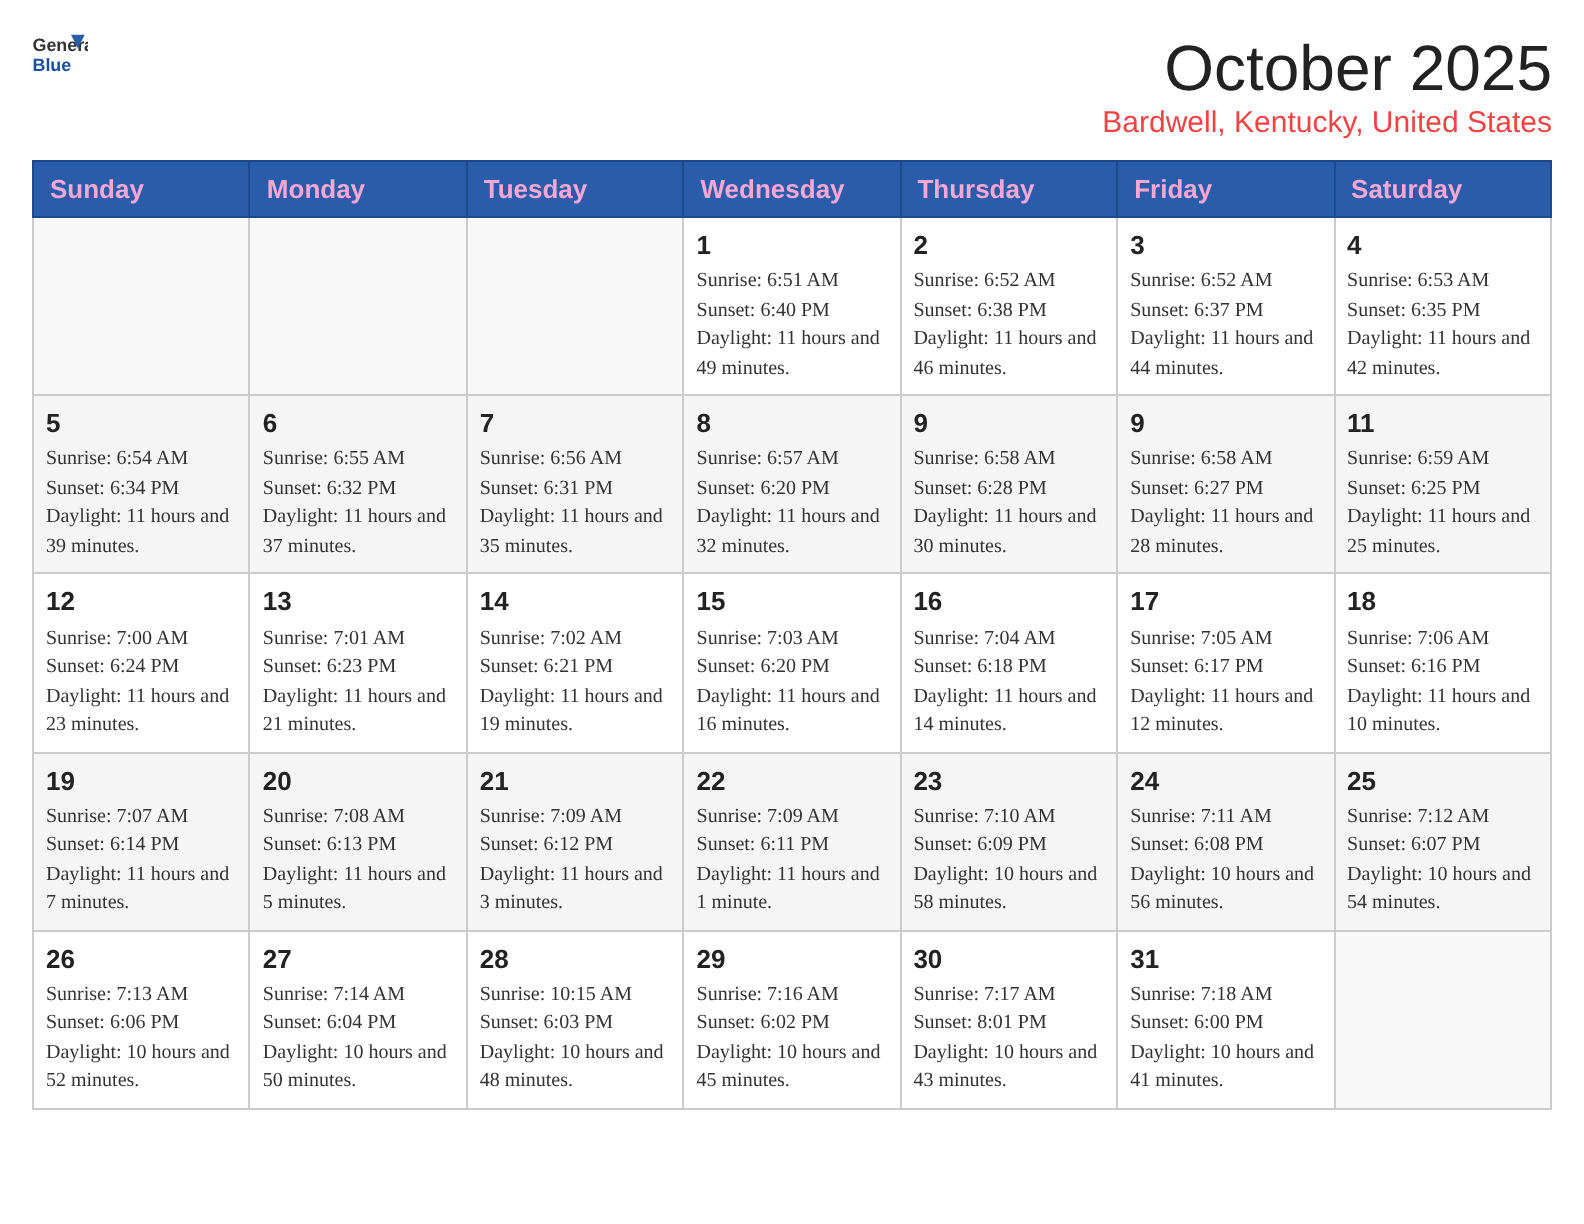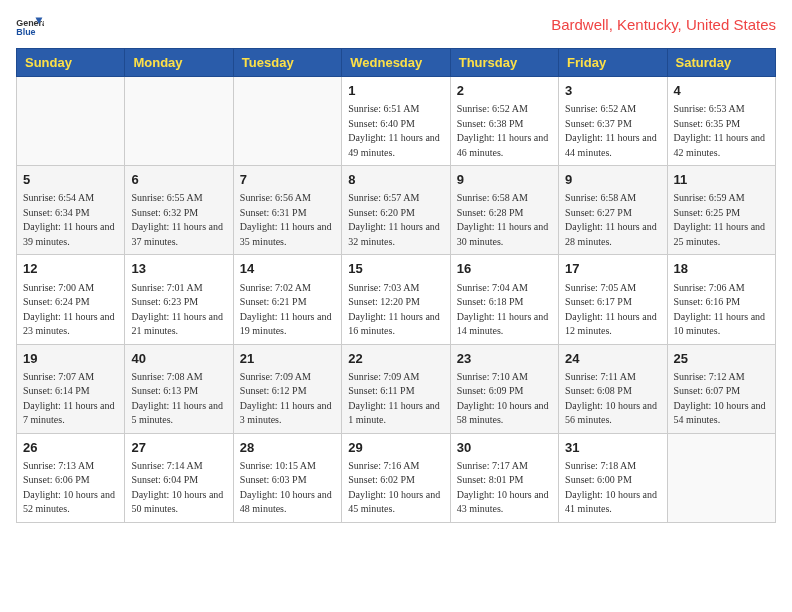--- a/index.html
+++ b/index.html
@@ -37,21 +37,21 @@
       font-size: 15px;
       color: #ef4444;
     }
     .calendar {
       width: 100%;
       border-collapse: collapse;
       border: 1px solid #ccc;
     }
     .calendar th {
       background-color: #2a5caa;
-      color: #fde047;
+      color: #f9a8d4;
       text-align: left;
       padding: 6px 8px;
       font-size: 13px;
       border: 1px solid #1e4a90;
     }
     .calendar td {
       width: calc(100% / 7);
       vertical-align: top;
       border: 1px solid #ccc;
       padding: 5px 6px;
@@ -92,20 +92,21 @@
 
 <div class="header-area">
   <div class="logo">
     <svg class="logo-icon" viewBox="0 0 40 32" xmlns="http://www.w3.org/2000/svg">
       <text x="0" y="14" font-size="13" fill="#333" font-weight="bold" font-family="Arial">General</text>
       <text x="0" y="28" font-size="13" fill="#1a4fa0" font-weight="bold" font-family="Arial">Blue</text>
       <polygon points="36,4 46,4 41,14" fill="#2a5caa" transform="translate(-8, -2)"></polygon>
     </svg>
   </div>
   <div class="title-area">
+    <div class="month-title">October 2025</div>
     <div class="location-title">Bardwell, Kentucky, United States</div>
   </div>
 </div>
 
 <table class="calendar">
   <thead>
     <tr id="header-row">
         <th>Sunday</th>
         <th>Monday</th>
         <th>Tuesday</th>
@@ -204,21 +205,21 @@
         </td>
         <td>
           <span class="day-number">14</span>
           <div class="day-info">Sunrise: 7:02 AM
 Sunset: 6:21 PM
 Daylight: 11 hours and 19 minutes.</div>
         </td>
         <td>
           <span class="day-number">15</span>
           <div class="day-info">Sunrise: 7:03 AM
-Sunset: 12:20 PM
+Sunset: 6:20 PM
 Daylight: 11 hours and 16 minutes.</div>
         </td>
         <td>
           <span class="day-number">16</span>
           <div class="day-info">Sunrise: 7:04 AM
 Sunset: 6:18 PM
 Daylight: 11 hours and 14 minutes.</div>
         </td>
         <td>
           <span class="day-number">17</span>
@@ -234,21 +235,21 @@
         </td>
       </tr>
       <tr>
         <td>
           <span class="day-number">19</span>
           <div class="day-info">Sunrise: 7:07 AM
 Sunset: 6:14 PM
 Daylight: 11 hours and 7 minutes.</div>
         </td>
         <td>
-          <span class="day-number">40</span>
+          <span class="day-number">20</span>
           <div class="day-info">Sunrise: 7:08 AM
 Sunset: 6:13 PM
 Daylight: 11 hours and 5 minutes.</div>
         </td>
         <td>
           <span class="day-number">21</span>
           <div class="day-info">Sunrise: 7:09 AM
 Sunset: 6:12 PM
 Daylight: 11 hours and 3 minutes.</div>
         </td>

